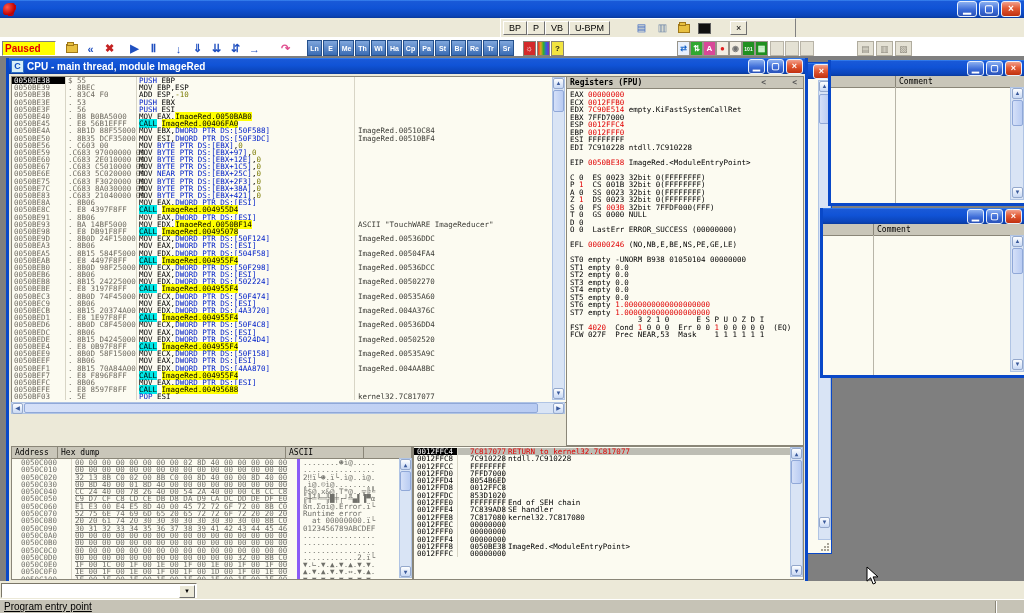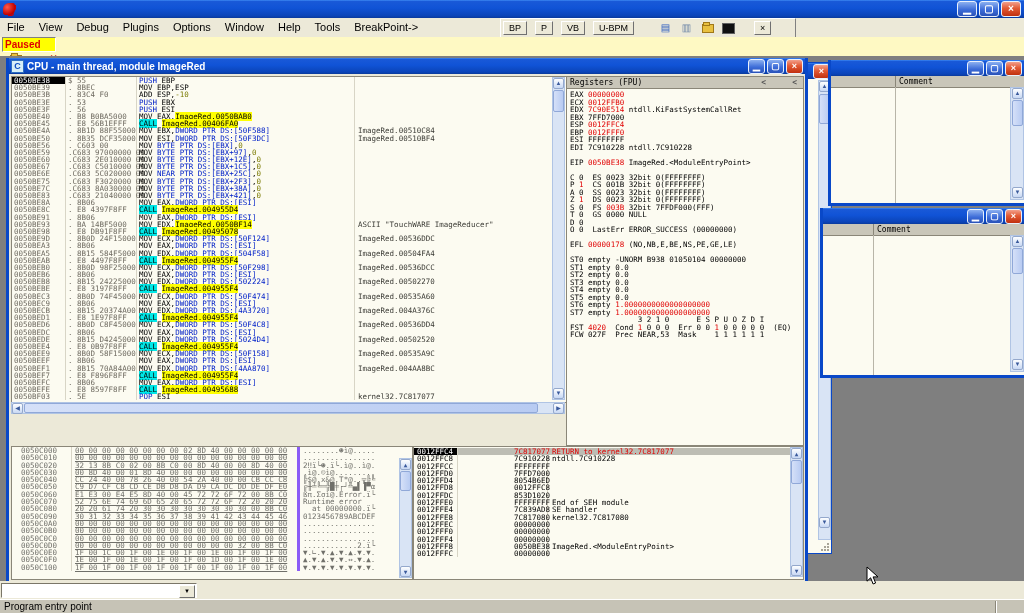--- a/index.html
+++ b/index.html
@@ -24,22 +24,22 @@
     border-bottom:1px solid #FFFFFF;font-size:11px;color:#000;}
   .menuitem{display:inline-block;padding:3px 7px 0 7px;}
   .plugcluster{position:absolute;left:500px;top:0px;height:18px;width:290px;
     border:1px solid;border-color:#FFFFFF #808080 #808080 #FFFFFF;background:#ECE9D8;
     display:flex;align-items:center;gap:2px;padding:0 2px;}
   .pbtn{border:1px solid;border-color:#FFFFFF #707070 #707070 #FFFFFF;background:#ECE9D8;
     font-size:9px;padding:1px 5px;line-height:10px;}
   .micon{width:15px;height:13px;display:flex;align-items:center;justify-content:center;
     font-size:10px;line-height:10px;}
   
-  .toolrow{position:absolute;left:0;top:37px;width:1024px;height:19px;background:#fef9c3;
-    border-bottom:1px solid #9A968A;display:flex;align-items:flex-start;flex-direction:column;}
+  .toolrow{position:absolute;left:0;top:37px;width:1024px;height:19px;background:#ffffff;
+    border-bottom:1px solid #9A968A;display:flex;align-items:flex-end;}
   .paused{width:50px;height:13px;margin-left:2px;background:#FFFF00;color:#E00000;
     font-size:10px;font-weight:bold;padding-left:2px;border:1px solid;
     border-color:#808080 #FFFFFF #FFFFFF #808080;line-height:13px;}
   .tbtn{width:19px;height:15px;display:flex;align-items:center;justify-content:center;
     font-size:11px;font-weight:bold;background:transparent;}
   .lbtn{width:13px;height:14px;margin-right:1px;
     background:linear-gradient(180deg,#7FA6DC 0%,#3A6CB4 100%);color:#fff;
     font-size:7px;font-weight:bold;border:1px solid #24508C;
     display:flex;align-items:center;justify-content:center;}
   .obtn{width:11px;height:13px;margin-right:1px;border:1px solid #888478;
@@ -80,21 +80,21 @@
   .reghead{height:11px;background:#C9C6B9;border-bottom:1px solid #8A8678;font-size:8px;
     font-weight:bold;line-height:11px;padding-left:3px;display:flex;
     font-family:"DejaVu Sans Mono",monospace;}
   
   .hr{display:flex;height:7.3px;line-height:7.3px;font-size:7.5px;white-space:pre;color:#70706A;}
   .hr .a{width:60px;padding-left:9px;border-right:1px solid #D8D5C6;box-sizing:border-box;}
   .hr .h{width:228px;padding-left:3px;border-right:3px solid #8b5cf6;box-sizing:border-box;text-decoration:underline;}
   .hr .s{flex:1;padding-left:3px;}
   .sr{display:flex;height:7.3px;line-height:7.3px;font-size:7.5px;white-space:pre;color:#000;}
   .sr .a{width:44px;padding-left:3px;border-right:1px solid #D8D5C6;box-sizing:border-box;color:#000;}
-  .sr .v{width:46px;padding-left:12px;border-right:1px solid #D8D5C6;box-sizing:border-box;margin-left:44px;}
+  .sr .v{width:46px;padding-left:12px;border-right:1px solid #D8D5C6;box-sizing:border-box;}
   .sr .c{flex:1;padding-left:4px;}
   .sr.sel{background:#BDBDB4;}
   .sr.sel .a{background:#000;color:#fff;}
   .sr.sel .v,.sr.sel .c{color:#E00000;}
   
   .sbv{position:absolute;width:13px;background:#D9E4F5;border:1px solid #B0C4E4;box-sizing:border-box;}
   .sbh{position:absolute;height:12px;background:#D9E4F5;border:1px solid #B0C4E4;box-sizing:border-box;}
   .sba{position:absolute;width:11px;height:11px;background:linear-gradient(180deg,#FDFEFF,#C8D8F4);
     border:1px solid #94A8CC;border-radius:2px;color:#3A5A9C;font-size:6px;line-height:9px;
     text-align:center;box-sizing:border-box;}
@@ -138,23 +138,22 @@
   <div class="titlebar">
     <span class="applogo"></span>
     <span class="winbtns">
       <span class="xpbtn blue">▁</span>
       <span class="xpbtn blue">▢</span>
       <span class="xpbtn red">×</span>
     </span>
   </div>
 
   <div class="menurow">
-    <span id="menu-items"><span class="menuitem">File</span><span class="menuitem">View</span><span class="menuitem">Debug</span><span class="menuitem">Plugins</span><span class="menuitem">Options</span><span class="menuitem">Window</span><span class="menuitem">Help</span><span class="menuitem">Tools</span><span class="menuitem">BreakPoint-&gt;</span></span>
     <span class="plugcluster">
-      <span id="plugin-buttons" style="display:flex;gap:8px;align-items:center;">
+      <span id="plugin-buttons" style="display:flex;gap:0;align-items:center;">
           <span class="pbtn">BP</span>
           <span class="pbtn">P</span>
           <span class="pbtn">VB</span>
           <span class="pbtn">U-BPM</span>
         </span>
       <span id="plugin-icons" style="display:flex;gap:6px;align-items:center;margin-left:22px;">
           <span class="micon" style="color: rgb(48, 96, 192);">▤</span>
           <span class="micon" style="color: rgb(112, 136, 168);">▥</span>
           <span class="micon">
             <span class="folder"></span>
@@ -357,63 +356,69 @@
       </div>
 
       <div class="sbh" style="left:2px;top:344px;width:554px;">
         <span class="sba" style="left:0;top:0;">◀</span>
         <span class="sbt" style="left:12px;top:0;width:514px;height:10px;"></span>
         <span class="sba" style="left:541px;top:0;">▶</span>
       </div>
 
       <div class="pane" style="left:557px;top:18px;width:236px;height:368px;">
         <div class="reghead">
-          <span style="font-weight:normal;">Registers (FPU)</span>
+          <span style="font-weight:bold;">Registers (FPU)</span>
           <span style="margin-left:auto;padding-right:26px;color:#555;">&lt;</span>
           <span style="padding-right:6px;color:#555;">&lt;</span>
         </div>
         <div id="register-lines" class="mono" style="padding:2px 0 0 3px;">
             <div class="rline"><span>EAX </span><span class="tr">00000000</span></div>
             <div class="rline"><span>ECX </span><span class="tr">0012FFB0</span></div>
-            <div class="rline"><span>EDX </span><span class="tr">7C90E514</span><span> ntdll.KiFastSystemCallRet</span></div>
+            <div class="rline"><span>EDX </span><span class="tr">7C90E514</span><span> empty.KiFastSystemCallRet</span></div>
             <div class="rline"><span>EBX 7FFD7000</span></div>
             <div class="rline"><span>ESP </span><span class="tr">0012FFC4</span></div>
             <div class="rline"><span>EBP </span><span class="tr">0012FFF0</span></div>
             <div class="rline"><span>ESI FFFFFFFF</span></div>
             <div class="rline"><span>EDI 7C910228 ntdll.7C910228</span></div>
             <div class="rline">&nbsp;</div>
             <div class="rline"><span>EIP </span><span class="tr">0050BE38</span><span> ImageRed.&lt;ModuleEntryPoint&gt;</span></div>
             <div class="rline">&nbsp;</div>
             <div class="rline"><span>C 0  ES 0023 32bit 0(FFFFFFFF)</span></div>
             <div class="rline"><span>P </span><span class="tr">1</span><span>  CS 001B 32bit 0(FFFFFFFF)</span></div>
             <div class="rline"><span>A 0  SS 0023 32bit 0(FFFFFFFF)</span></div>
             <div class="rline"><span>Z </span><span class="tr">1</span><span>  DS 0023 32bit 0(FFFFFFFF)</span></div>
             <div class="rline"><span>S 0  FS </span><span class="tr">003B</span><span> 32bit 7FFDF000(FFF)</span></div>
             <div class="rline"><span>T 0  GS 0000 NULL</span></div>
             <div class="rline"><span>D 0</span></div>
             <div class="rline"><span>O 0  LastErr ERROR_SUCCESS (00000000)</span></div>
             <div class="rline">&nbsp;</div>
-            <div class="rline"><span>EFL </span><span class="tr">00000178</span><span> (NO,NB,E,BE,NS,PE,GE,LE)</span></div>
+            <div class="rline"><span>EFL </span><span class="tr">00000246</span><span> (NO,NB,E,BE,NS,PE,GE,LE)</span></div>
             <div class="rline">&nbsp;</div>
             <div class="rline"><span>ST0 empty -UNORM B938 01050104 00000000</span></div>
             <div class="rline"><span>ST1 empty 0.0</span></div>
             <div class="rline"><span>ST2 empty 0.0</span></div>
             <div class="rline"><span>ST3 empty 0.0</span></div>
             <div class="rline"><span>ST4 empty 0.0</span></div>
             <div class="rline"><span>ST5 empty 0.0</span></div>
             <div class="rline"><span>ST6 empty </span><span class="tr">1.0000000000000000000</span></div>
             <div class="rline"><span>ST7 empty </span><span class="tr">1.0000000000000000000</span></div>
             <div class="rline"><span>               3 2 1 0      E S P U O Z D I</span></div>
             <div class="rline"><span>FST </span><span class="tr">4020</span><span>  Cond </span><span class="tr">1</span><span> 0 0 0  Err 0 0 </span><span class="tr">1</span><span> 0 0 0 0 0  (EQ)</span></div>
             <div class="rline"><span>FCW 027F  Prec NEAR,53  Mask    1 1 1 1 1 1</span></div>
           </div>
       </div>
 
 
       <div class="pane mono" style="left:2px;top:388px;width:400px;height:132px;">
+        <div class="phead" id="dump-headers">
+            <span class="hc" style="width: 46px;">Address</span>
+            <span class="hc" style="width: 228px;">Hex dump</span>
+            <span class="hc" style="width: 78px;">ASCII</span>
+            <span class="hc" style="flex: 1 1 0%;"></span>
+          </div>
         <div id="dump-rows">
             <div class="hr"><span class="a">0050C000</span><span class="h">00 00 00 00 00 00 00 00 02 8D 40 00 00 00 00 00</span><span class="s">........☻ì@.....</span></div>
             <div class="hr"><span class="a">0050C010</span><span class="h">00 00 00 00 00 00 00 00 00 00 00 00 00 00 00 00</span><span class="s">................</span></div>
             <div class="hr"><span class="a">0050C020</span><span class="h">32 13 8B C0 02 00 8B C0 00 8D 40 00 00 8D 40 00</span><span class="s">2‼ï└☻.ï└.ì@..ì@.</span></div>
             <div class="hr"><span class="a">0050C030</span><span class="h">00 8D 40 00 01 8D 40 00 00 00 00 00 00 00 00 00</span><span class="s">.ì@.☺ì@.........</span></div>
             <div class="hr"><span class="a">0050C040</span><span class="h">CC 24 40 00 78 26 40 00 54 2A 40 00 00 CB CC C8</span><span class="s">╠$@.x&amp;@.T*@..╦╠╚</span></div>
             <div class="hr"><span class="a">0050C050</span><span class="h">C9 D7 CF C8 CD CE DB D8 DA D9 CA DC DD DE DF E0</span><span class="s">╔╫╧╚═╬█╪┌┘╩▄▌▐▀α</span></div>
             <div class="hr"><span class="a">0050C060</span><span class="h">E1 E3 00 E4 E5 8D 40 00 45 72 72 6F 72 00 8B C0</span><span class="s">ßπ.Σσì@.Error.ï└</span></div>
             <div class="hr"><span class="a">0050C070</span><span class="h">52 75 6E 74 69 6D 65 20 65 72 72 6F 72 20 20 20</span><span class="s">Runtime error   </span></div>
             <div class="hr"><span class="a">0050C080</span><span class="h">20 20 61 74 20 30 30 30 30 30 30 30 30 00 8B C0</span><span class="s">  at 00000000.ï└</span></div>
@@ -435,21 +440,21 @@
 
       <div class="pane mono" style="left:404px;top:388px;width:389px;height:132px;">
         <div id="stack-rows" style="padding-top:1px;">
             <div class="sr sel"><span class="a">0012FFC4</span><span class="v">7C817077</span><span class="c">RETURN to kernel32.7C817077</span></div>
             <div class="sr"><span class="a">0012FFC8</span><span class="v">7C910228</span><span class="c">ntdll.7C910228</span></div>
             <div class="sr"><span class="a">0012FFCC</span><span class="v">FFFFFFFF</span><span class="c"></span></div>
             <div class="sr"><span class="a">0012FFD0</span><span class="v">7FFD7000</span><span class="c"></span></div>
             <div class="sr"><span class="a">0012FFD4</span><span class="v">8054B6ED</span><span class="c"></span></div>
             <div class="sr"><span class="a">0012FFD8</span><span class="v">0012FFC8</span><span class="c"></span></div>
             <div class="sr"><span class="a">0012FFDC</span><span class="v">853D1020</span><span class="c"></span></div>
-            <div class="sr"><span class="a">0012FFE0</span><span class="v">FFFFFFFF</span><span class="c">End of SEH module</span></div>
+            <div class="sr"><span class="a">0012FFE0</span><span class="v">FFFFFFFF</span><span class="c">End of SEH chain</span></div>
             <div class="sr"><span class="a">0012FFE4</span><span class="v">7C839AD8</span><span class="c">SE handler</span></div>
             <div class="sr"><span class="a">0012FFE8</span><span class="v">7C817080</span><span class="c">kernel32.7C817080</span></div>
             <div class="sr"><span class="a">0012FFEC</span><span class="v">00000000</span><span class="c"></span></div>
             <div class="sr"><span class="a">0012FFF0</span><span class="v">00000000</span><span class="c"></span></div>
             <div class="sr"><span class="a">0012FFF4</span><span class="v">00000000</span><span class="c"></span></div>
             <div class="sr"><span class="a">0012FFF8</span><span class="v">0050BE38</span><span class="c">ImageRed.&lt;ModuleEntryPoint&gt;</span></div>
             <div class="sr"><span class="a">0012FFFC</span><span class="v">00000000</span><span class="c"></span></div>
           </div>
         <div class="sbv" style="right:0;top:0;width:13px;height:130px;">
           <span class="sba" style="left:0;top:0;">▲</span>
@@ -461,21 +466,21 @@
   </div>
 
   <div class="cmdrow">
     <span class="combo">
       <span class="mono" style="font-size:8px;padding-left:2px;"></span>
       <span class="combobtn">▼</span>
     </span>
   </div>
 
   <div class="statusbar">
-    <span style="padding-left:4px;">Program entry point</span>
+    <span style="padding-left:4px;text-decoration:underline;">Program entry point</span>
     <span class="statusdiv"></span>
   </div>
 
   <div class="cursor">
     <svg width="13" height="20" viewBox="0 0 13 20">
       <path d="M1,1 L1,15.2 L4.6,11.8 L7.1,18 L9.6,17 L7.1,10.9 L12,10.9 Z" fill="#FFFFFF" stroke="#000000" stroke-width="1"></path>
     </svg>
   </div>
 </div>
 

